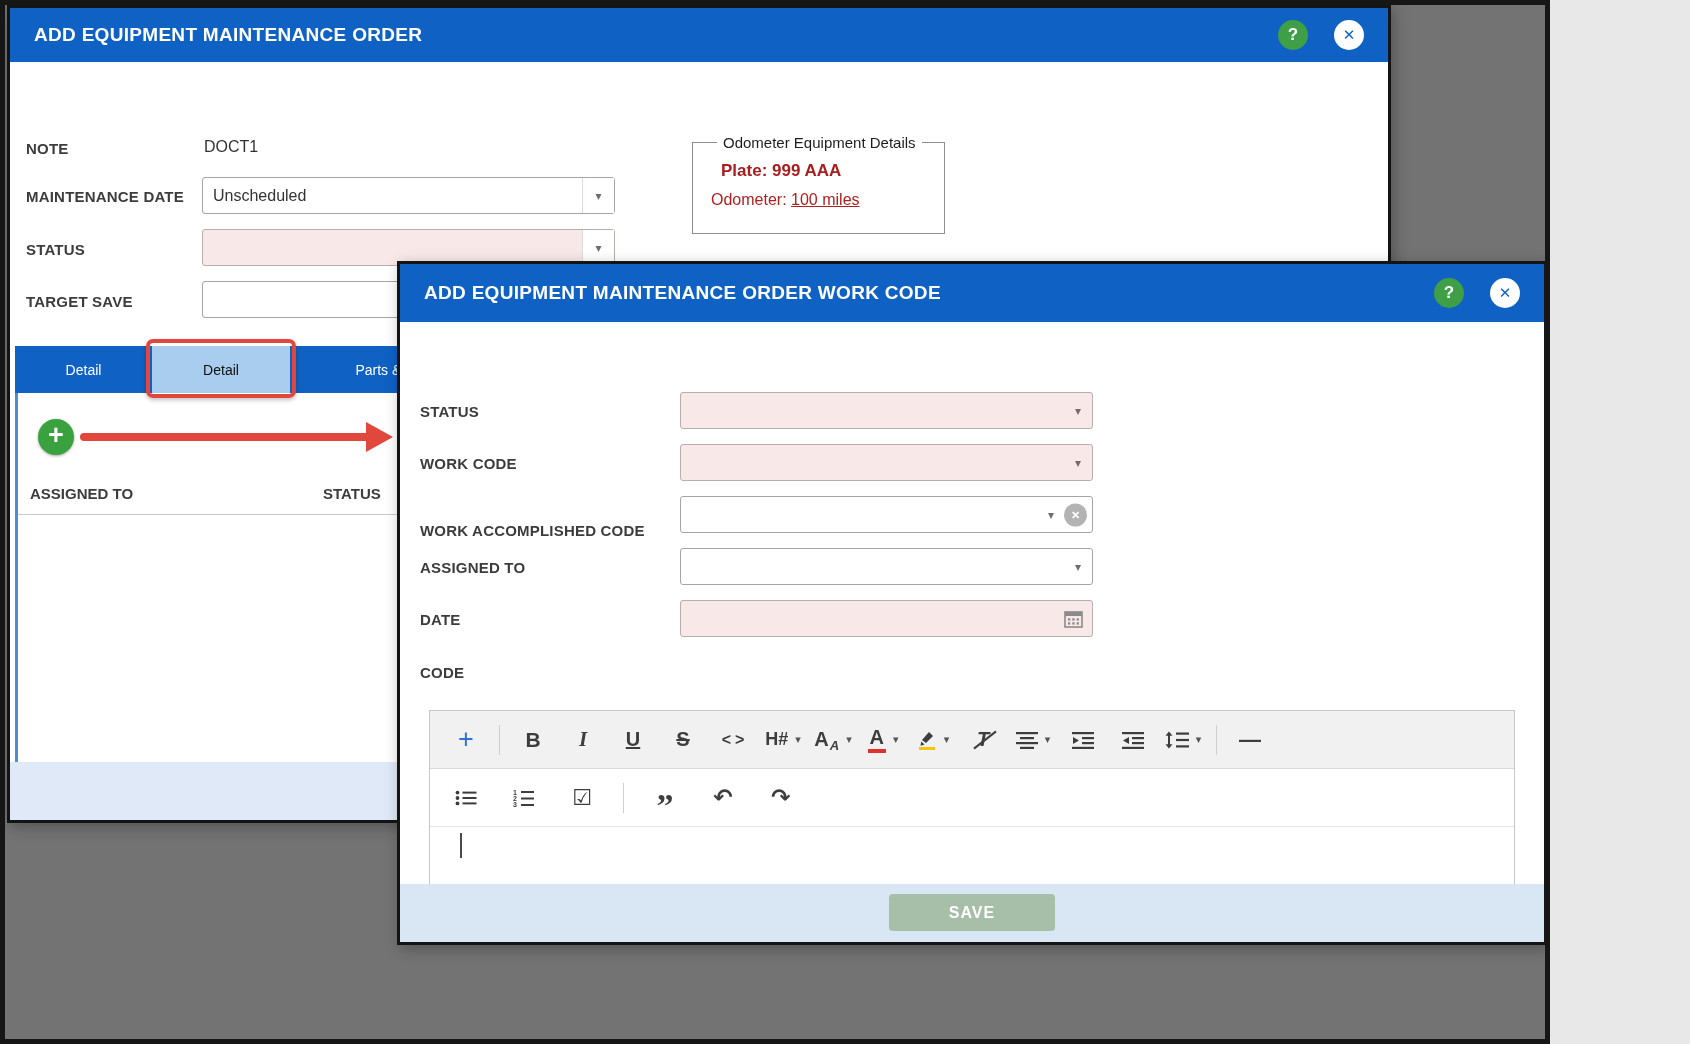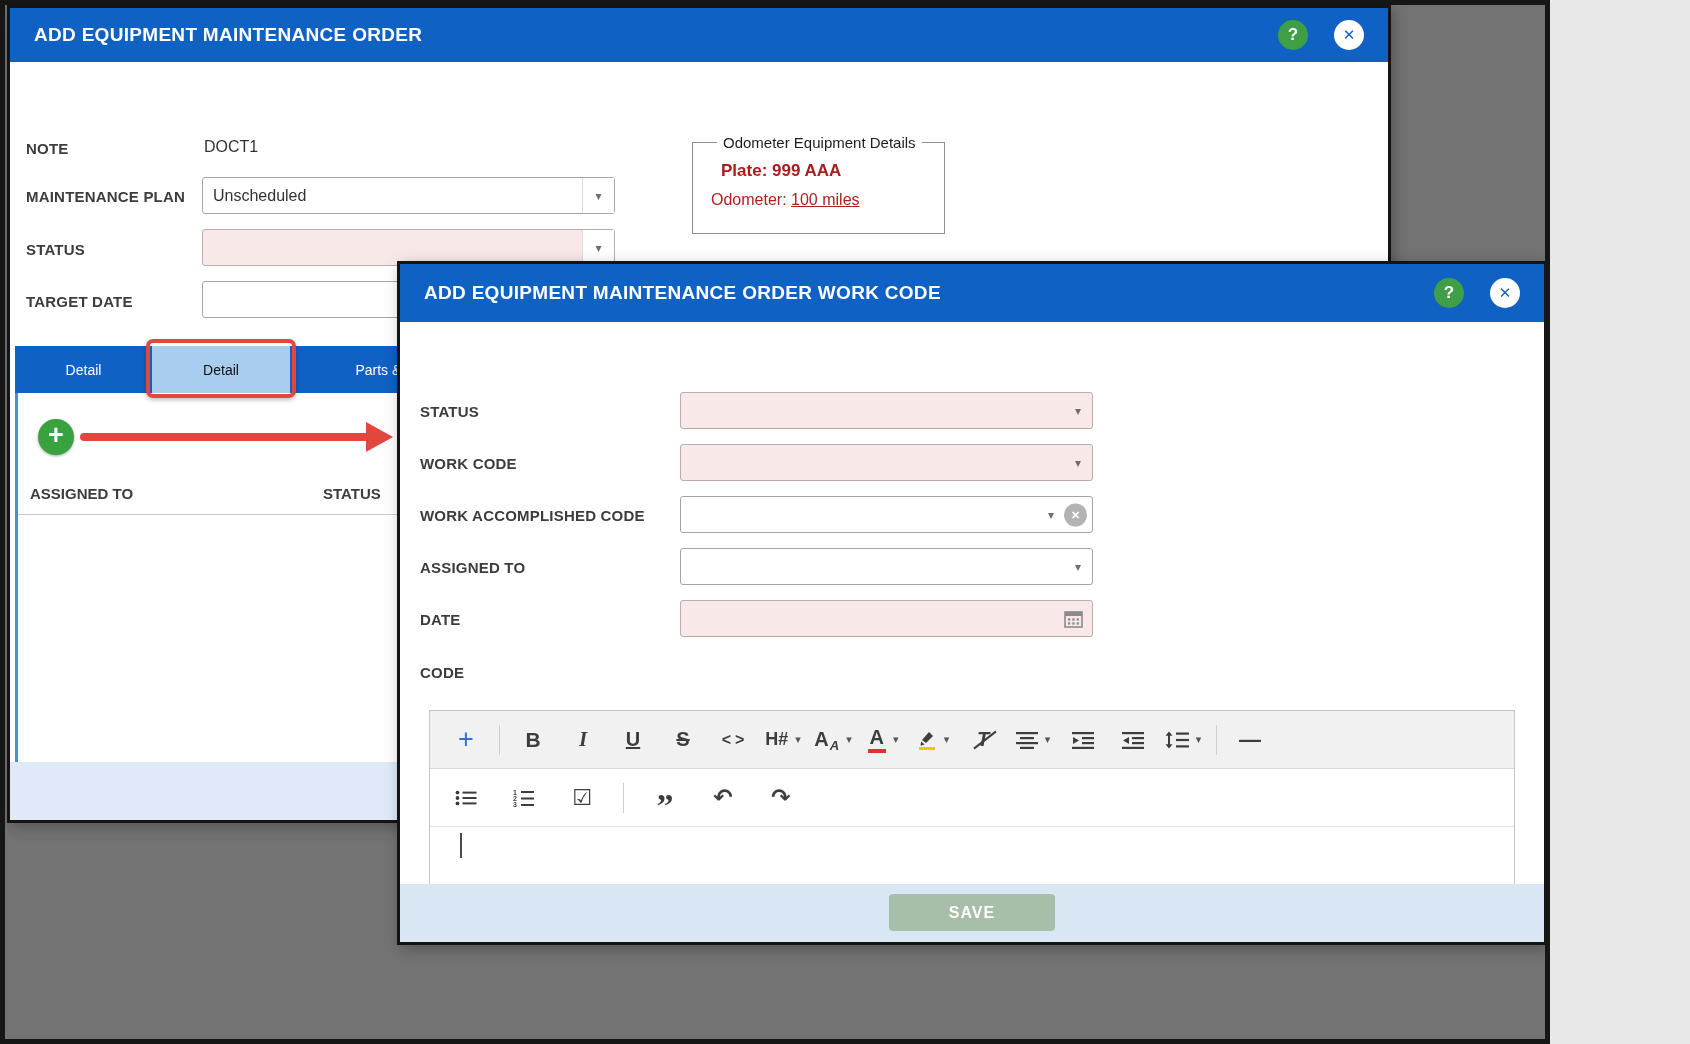--- a/index.html
+++ b/index.html
@@ -203,37 +203,37 @@
         <button class="circle close">
           <span>✕</span>
         </button>
       </div>
     </header>
 
     <div class="m1-body">
       <span class="flabel" style="left:16px; top:78px;">NOTE</span>
       <span class="m1-truck-value">DOCT1</span>
 
-      <span class="flabel" style="left:16px; top:126px;">MAINTENANCE PLAN</span>
+      <span class="flabel" style="left:16px; top:126px;">MAINTENANCE DATE</span>
       <div class="control" style="left:192px; top:115px;">
         <span>Unscheduled</span>
         <span class="sel-btn">
           <span class="chev">▾</span>
         </span>
       </div>
 
       <span class="flabel" style="left:16px; top:179px;">STATUS</span>
       <div class="control req" style="left:192px; top:167px;">
         <span></span>
         <span class="sel-btn">
           <span class="chev">▾</span>
         </span>
       </div>
 
-      <span class="flabel" style="left:16px; top:231px;">TARGET DATE</span>
+      <span class="flabel" style="left:16px; top:231px;">TARGET SAVE</span>
       <div class="control" style="left:192px; top:219px;">
         <span></span>
         <span class="cal">
           <svg width="19" height="18" viewBox="0 0 19 18">
             <rect x="1" y="2" width="17" height="15" fill="none" stroke="#8b8b8b" stroke-width="1.6"></rect>
             <rect x="1" y="2" width="17" height="4" fill="#8b8b8b"></rect>
             <g fill="#8b8b8b">
               <rect x="4" y="8.3" width="2.3" height="2.3"></rect>
                 <rect x="8.3" y="8.3" width="2.3" height="2.3"></rect>
                 <rect x="12.6" y="8.3" width="2.3" height="2.3"></rect>
@@ -293,21 +293,21 @@
         <span></span>
         <span class="chev">▾</span>
       </div>
 
       <span class="flabel" style="left:20px; top:133px;text-align:right;">WORK CODE</span>
       <div class="control req" style="left:280px; top:122px;">
         <span></span>
         <span class="chev">▾</span>
       </div>
 
-      <span class="flabel" style="left:20px; top:185px;text-align:center;">WORK ACCOMPLISHED CODE</span>
+      <span class="flabel" style="left:20px; top:200px;text-align:center;">WORK ACCOMPLISHED CODE</span>
       <div class="control" style="left:280px; top:174px;">
         <span></span>
         <span class="chev shift">▾</span>
         <button class="clear-btn">
           <span>✕</span>
         </button>
       </div>
 
       <span class="flabel" style="left:20px; top:237px;">ASSIGNED TO</span>
       <div class="control" style="left:280px; top:226px;">

